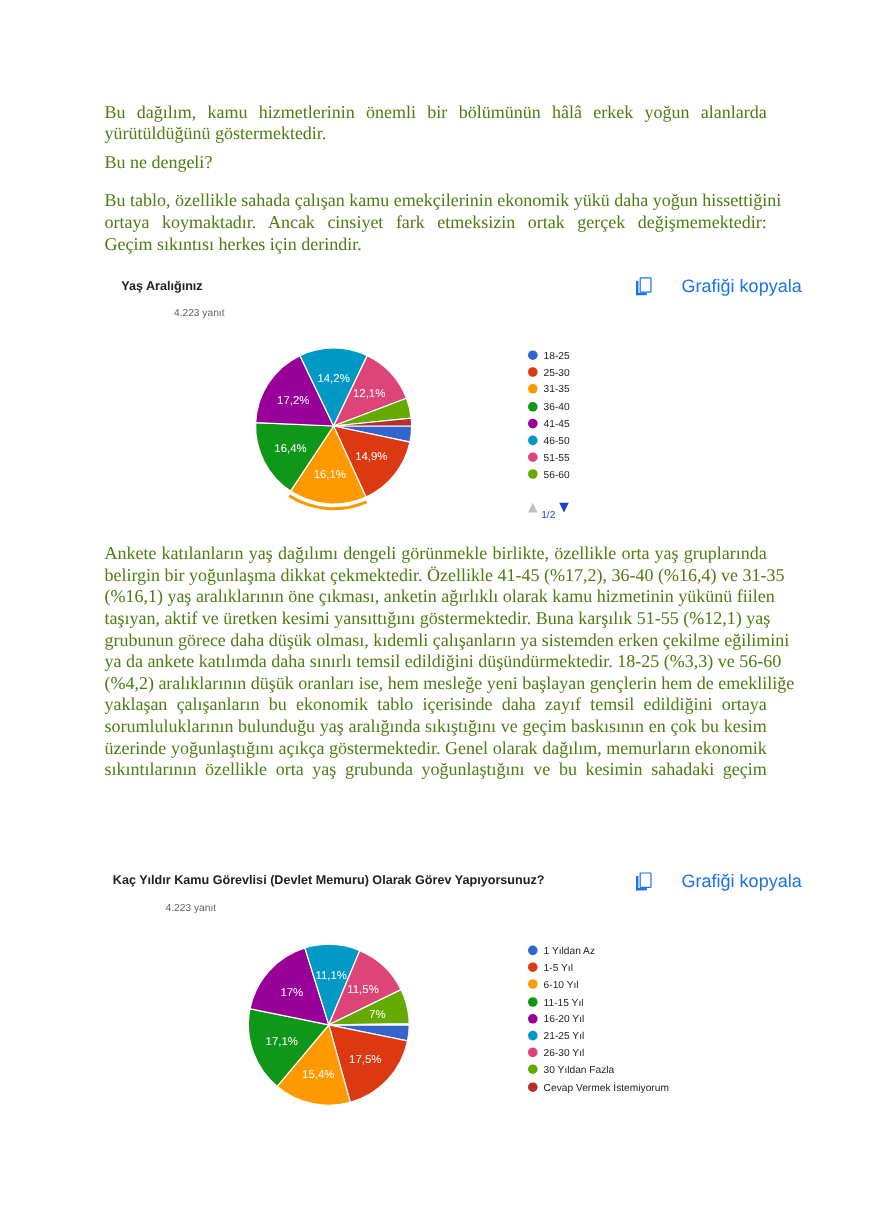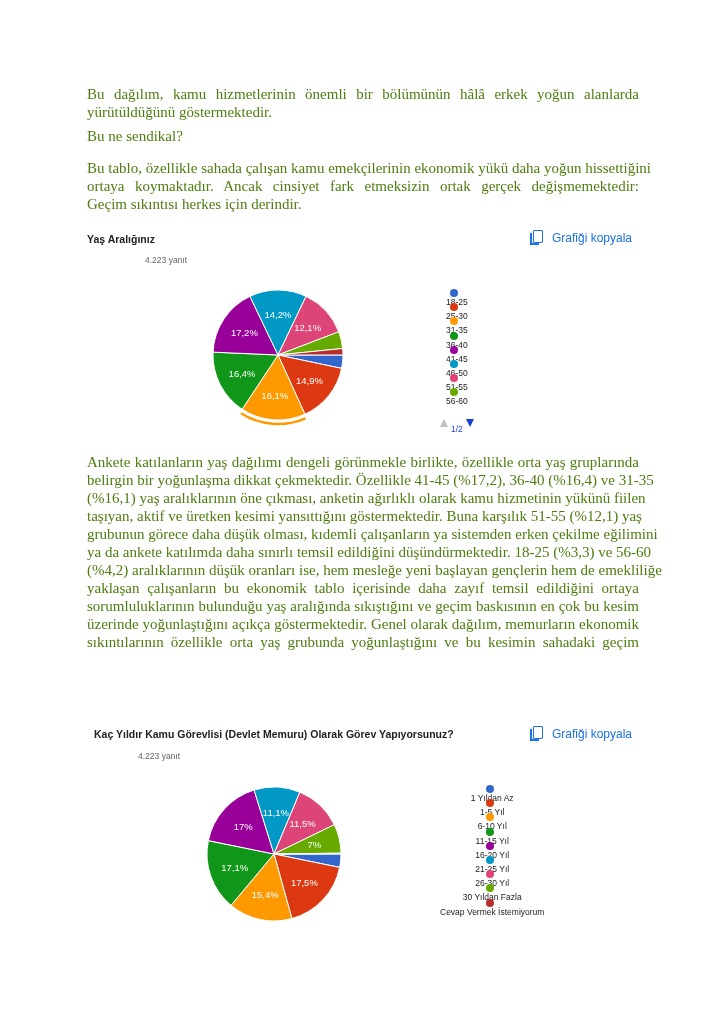--- a/index.html
+++ b/index.html
@@ -2,52 +2,52 @@
 <html><head>
 <meta charset="utf-8">
 <style>
   html, body { margin: 0; padding: 0; background: #ffffff; }
   body { width: 724px; height: 1024px; position: relative; overflow: hidden; }
   .para { position: absolute; left: 87px; width: 552px; font-family: "Liberation Serif", serif; font-size: 15px; color: #4d7c0f; }
   .line { height: 18px; line-height: 18px; white-space: nowrap; text-align: justify; text-align-last: justify; overflow: visible; }
   .line.last { text-align-last: left; }
   .chart-title { position: absolute; font-family: "Liberation Sans", sans-serif; font-weight: bold; font-size: 10.5px; color: #202124; white-space: nowrap; }
   .chart-sub { position: absolute; font-family: "Liberation Sans", sans-serif; font-size: 8.5px; color: #5f6368; white-space: nowrap; margin-left: 44px; }
-  .copy-btn { position: absolute; display: flex; align-items: center; gap: 8px; cursor: pointer; font-family: "Liberation Sans", sans-serif; font-size: 12px; color: #1a73e8; white-space: nowrap; }
+  .copy-btn { position: absolute; display: flex; align-items: center; gap: 24px; cursor: pointer; font-family: "Liberation Sans", sans-serif; font-size: 15px; color: #1a73e8; white-space: nowrap; }
   .copy-icon { width: 14px; height: 16px; position: relative; }
   .copy-icon .back { position: absolute; left: 0; top: 3px; width: 2px; height: 12px; background: #1a73e8; }
   .copy-icon .back2 { position: absolute; left: 0; top: 13px; width: 9px; height: 2px; background: #1a73e8; }
   .copy-icon .front { position: absolute; left: 3px; top: 0; width: 8px; height: 11px; border: 1.6px solid #1a73e8; border-radius: 1px; }
   .pie { position: absolute; }
   .legend { position: absolute; font-family: "Liberation Sans", sans-serif; font-size: 8.5px; color: #222; }
-  .legend-item { display: flex; align-items: center; height: 14.2px; white-space: nowrap; cursor: pointer; flex-direction: column; }
+  .legend-item { display: flex; align-items: center; height: 14.2px; white-space: nowrap; cursor: pointer; }
   .legend-dot { width: 8px; height: 8px; border-radius: 50%; margin-right: 5px; flex: none; }
   .pager { display: flex; align-items: center; gap: 3px; margin-top: 10px; font-size: 8.5px; }
   .pager .up { width: 0; height: 0; border-left: 4.5px solid transparent; border-right: 4.5px solid transparent; border-bottom: 8px solid #c0c0c0; }
   .pager .down { width: 0; height: 0; border-left: 4.5px solid transparent; border-right: 4.5px solid transparent; border-top: 8px solid #1a3fd6; cursor: pointer; }
   .pager .num { color: #1a3fd6; margin-top: 11px; }
 </style>
 </head>
 <body>
 
 <div class="para" style="top:85px;">
     <div class="line">Bu dağılım, kamu hizmetlerinin önemli bir bölümünün hâlâ erkek yoğun alanlarda</div>
     <div class="line last">yürütüldüğünü göstermektedir.</div>
   </div>
 <div class="para" style="top:127px;">
-    <div class="line last">Bu ne sendikal?</div>
+    <div class="line last">Bu ne dengeli?</div>
   </div>
 <div class="para" style="top:159px;">
     <div class="line">Bu tablo, özellikle sahada çalışan kamu emekçilerinin ekonomik yükü daha yoğun hissettiğini</div>
     <div class="line">ortaya koymaktadır. Ancak cinsiyet fark etmeksizin ortak gerçek değişmemektedir:</div>
     <div class="line last">Geçim sıkıntısı herkes için derindir.</div>
   </div>
 
 <div>
-  <div class="chart-title" style="left:87px; top:233px;">Yaş Aralığınız</div>
+  <div class="chart-title" style="left:101px; top:233px;">Yaş Aralığınız</div>
   <div class="chart-sub" style="left:101px; top:255px;">4.223 yanıt</div>
   <div class="copy-btn" style="left:530px; top:230px;">
     <span class="copy-icon">
         <span class="back"></span>
         <span class="back2"></span>
         <span class="front"></span>
       </span>
     <span>Grafiği kopyala</span>
   </div>
   <svg class="pie" style="left:0; top:0;" width="724" height="1024">

